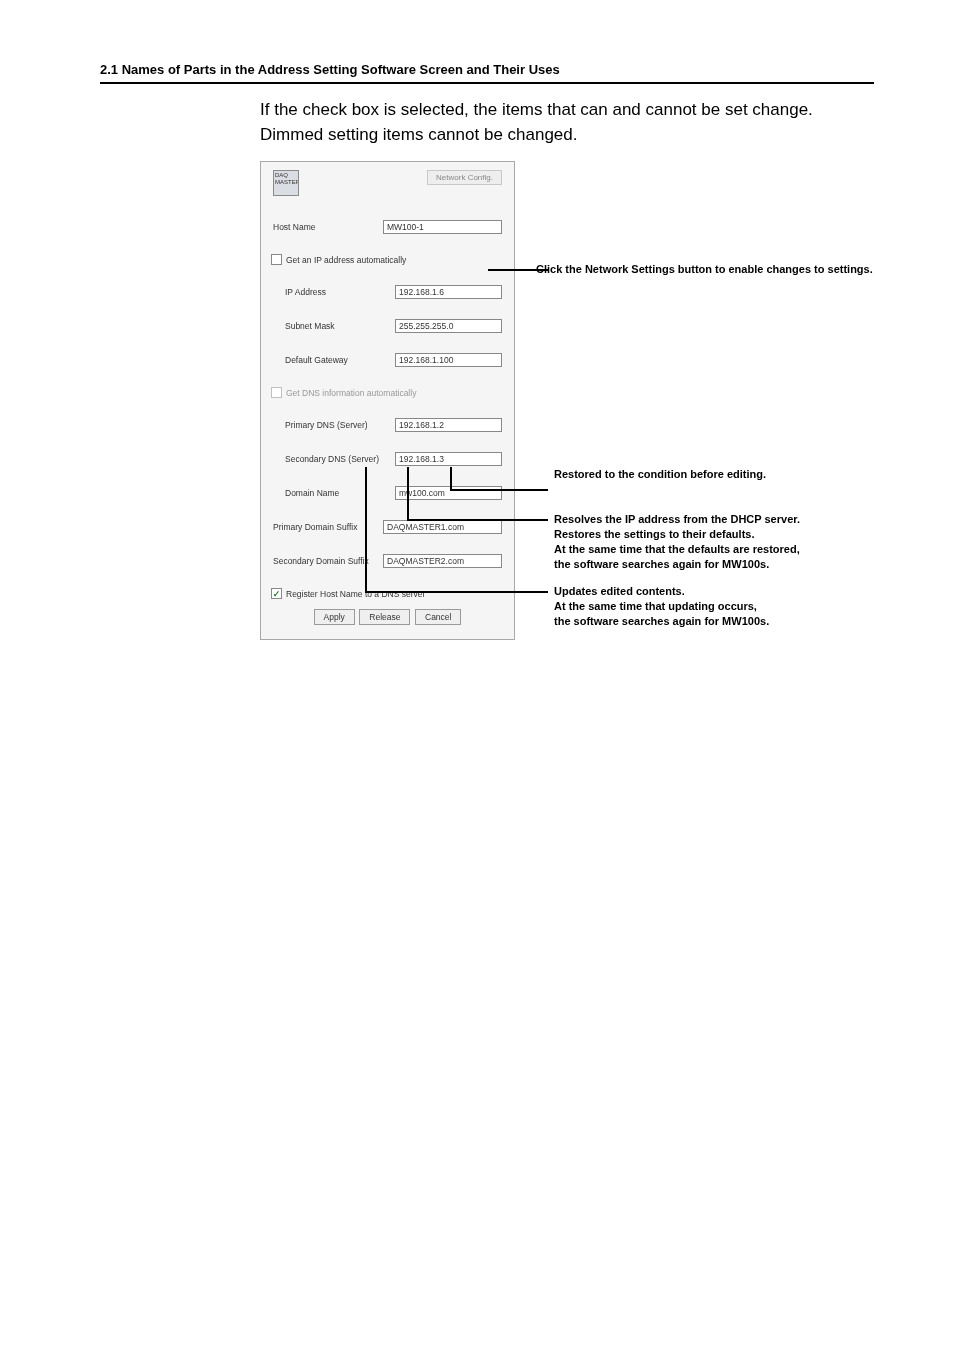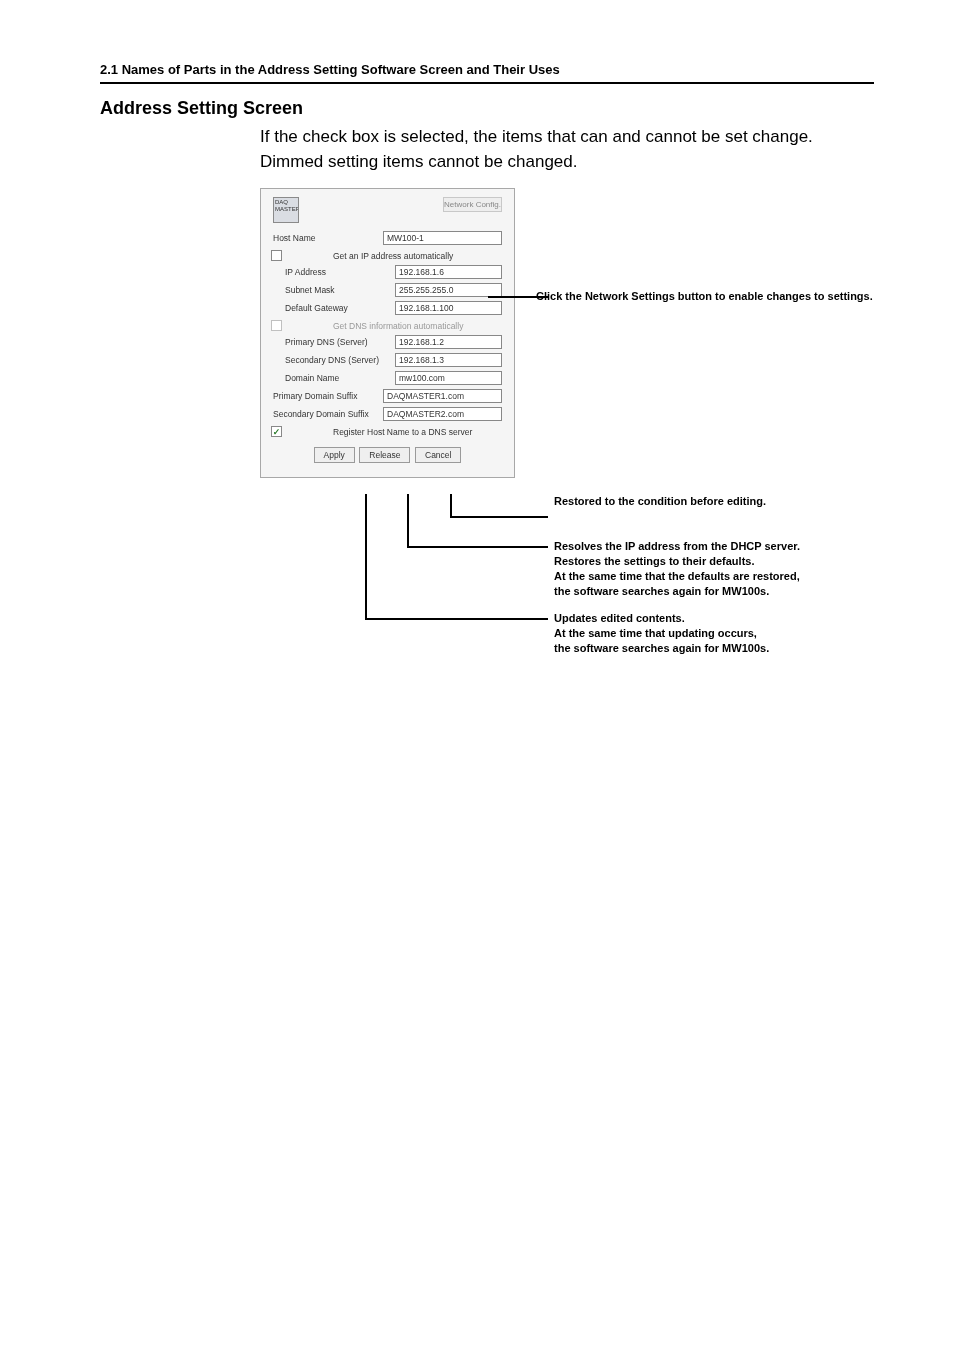--- a/index.html
+++ b/index.html
@@ -65,46 +65,45 @@
     font-size: 6px;
     line-height: 7px;
     padding: 1px;
     color: #333;
     overflow: hidden;
   }
   .net-config-btn {
     color: #888;
     background: #eee;
     border: 1px solid #c8c8c8;
-    padding: 2px 0;
+    padding: 2px 8px;
     font-size: 8px;
   }
   .field-row {
     display: flex;
     align-items: center;
-    margin: 4px 0;
+    margin: 20px 0;
   }
   .field-label {
     width: 110px;
     font-size: 8.5px;
   }
   .field-input {
     flex: 1;
     border: 1px solid #888;
     background: #fff;
     font-size: 8.5px;
     padding: 1px 3px;
     height: 14px;
   }
   .checkbox-row {
     display: flex;
     align-items: center;
     margin: 5px 0 3px -2px;
     font-size: 8.5px;
-    gap: 47px;
   }
   .chk {
     width: 11px;
     height: 11px;
     border: 1px solid #888;
     margin-right: 4px;
     display: inline-flex;
     align-items: center;
     justify-content: center;
     background: #fff;
@@ -156,21 +155,20 @@
 </style>
 </head>
 <body>
 
 <div class="page">
 
   <div class="section-header-row">
     <span class="section-header">2.1  Names of Parts in the Address Setting Software Screen and Their Uses</span>
   </div>
 
-  <div class="sub-title">Address Setting Screen</div>
 
   <div class="intro">
     <div>If the check box is selected, the items that can and cannot be set change.</div>
     <div>Dimmed setting items cannot be changed.</div>
   </div>
 
   <div class="figure-area">
 
     <div class="panel">
       <div class="panel-top">

